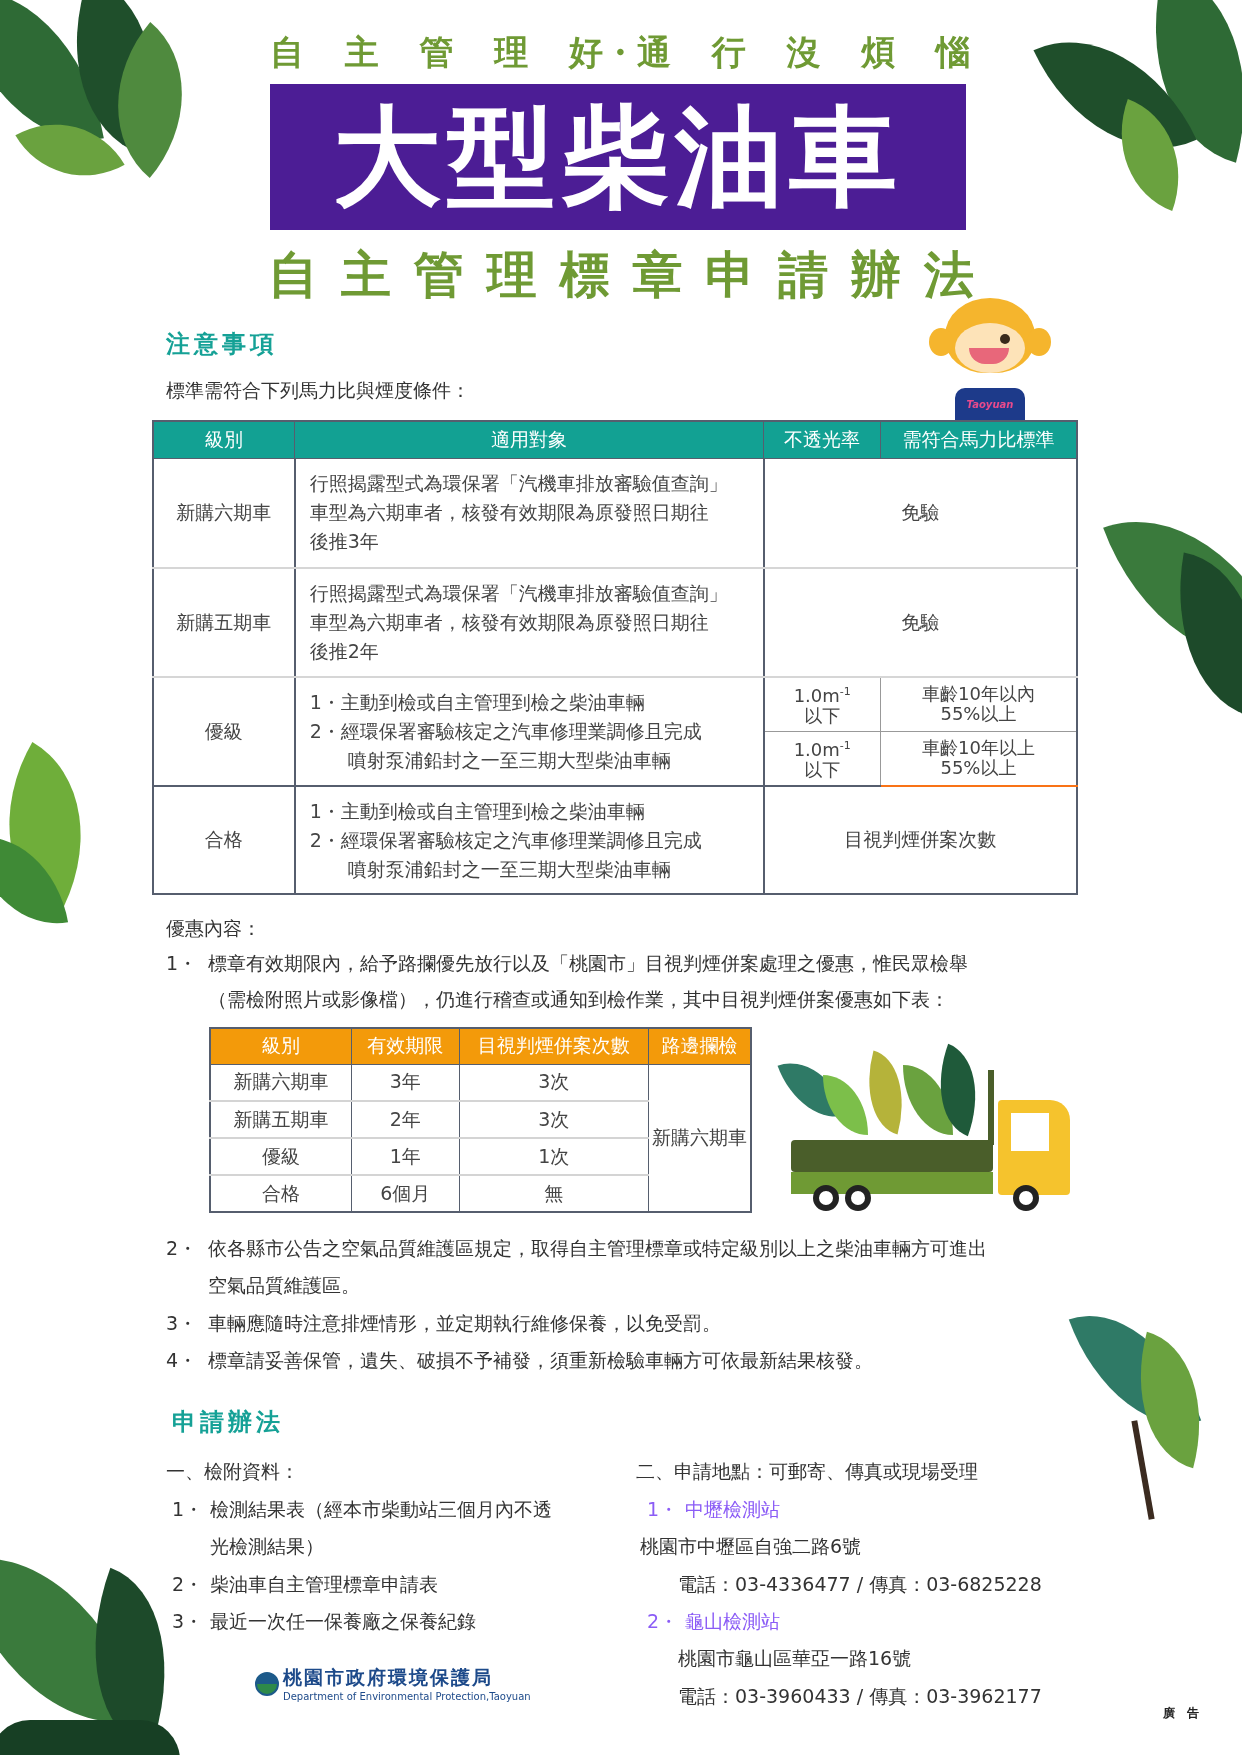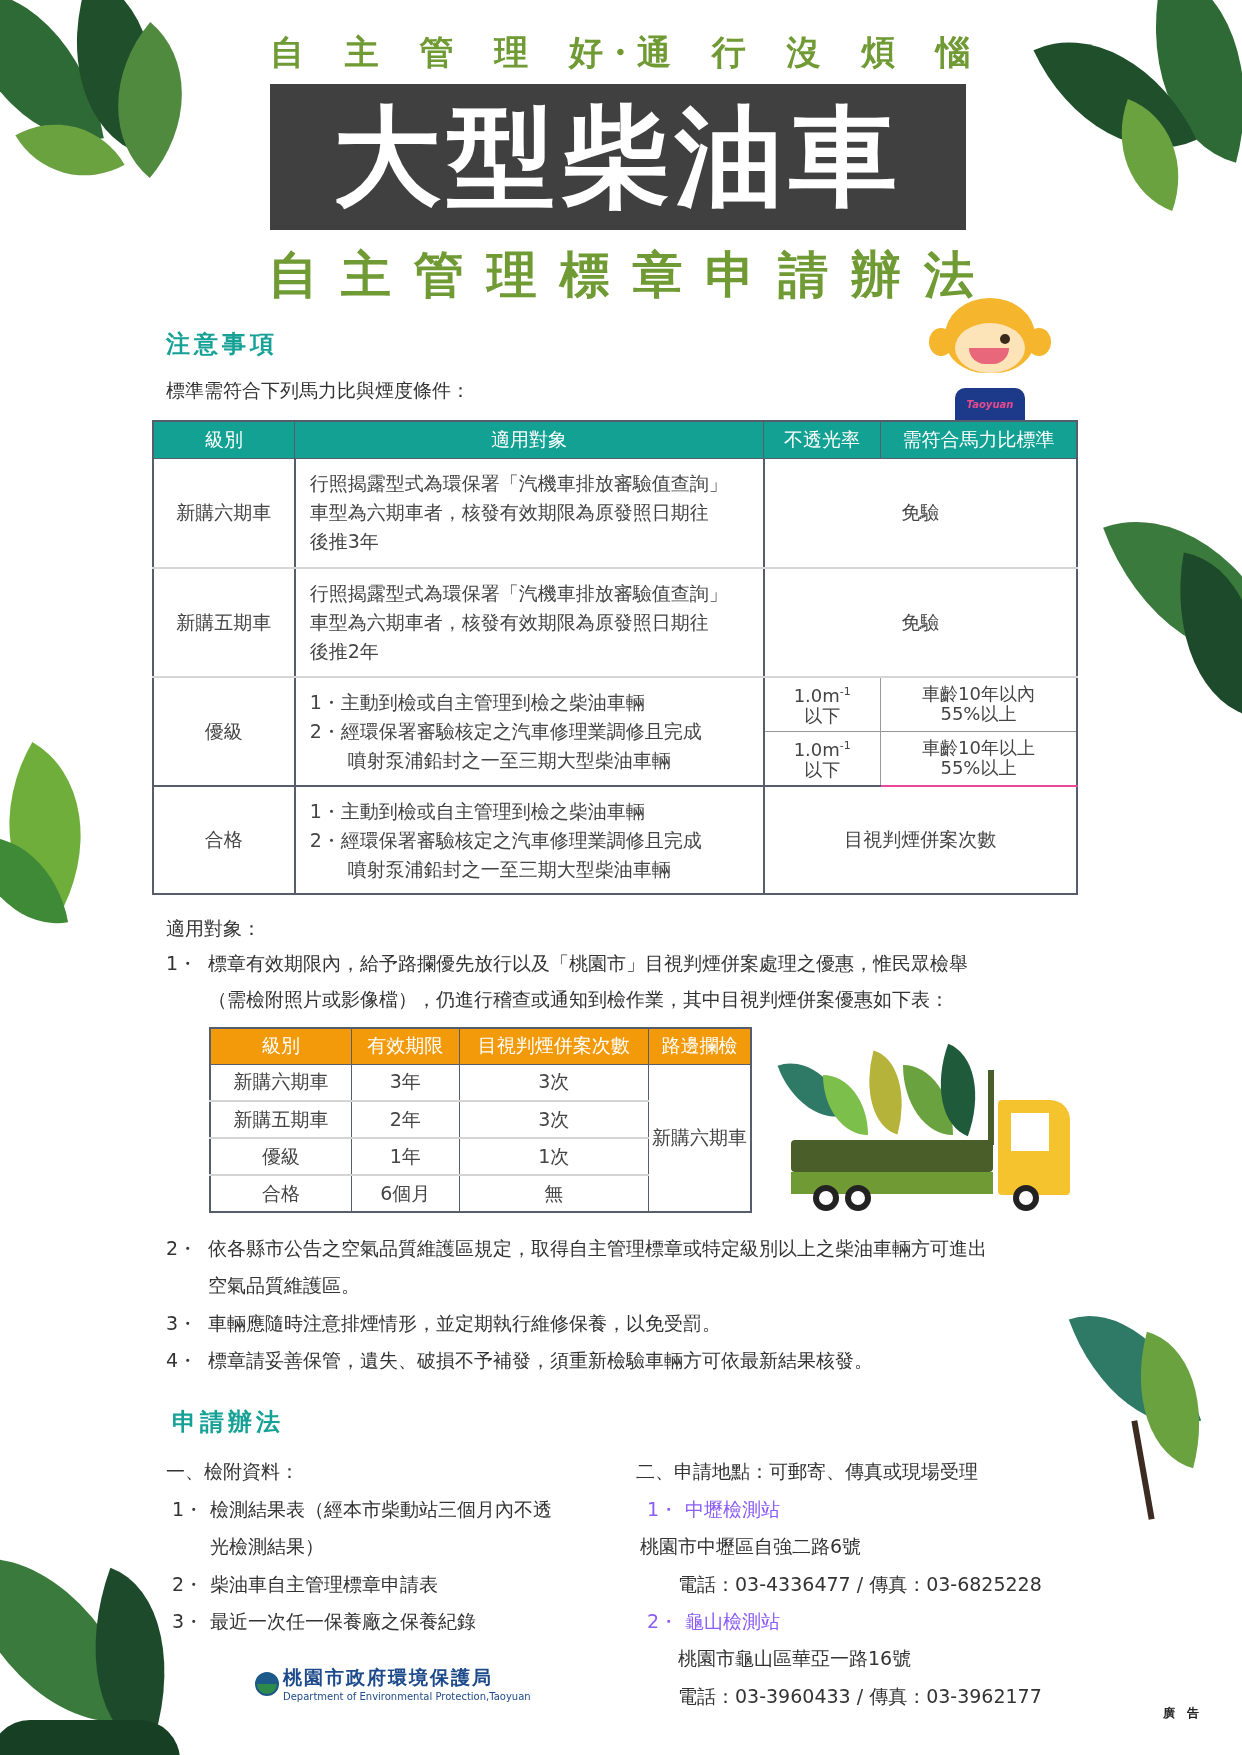--- a/index.html
+++ b/index.html
@@ -5,21 +5,21 @@
   * { margin:0; padding:0; box-sizing:border-box; }
   html, body { width:1242px; height:1755px; background:#ffffff; overflow:hidden; }
   body { position:relative; font-family:"DejaVu Sans","Liberation Sans",sans-serif; color:#333; }
   .abs { position:absolute; }
 
   
   .leaf { position:absolute; border-radius:0 100% 0 100%; }
 
   
   .slogan { left:270px; top:30px; width:700px; display:flex; justify-content:space-between; color:#6f9a34; font-size:34px; font-weight:bold; }
-  .title-box { left:270px; top:84px; width:696px; height:146px; background:#404040; display:flex; align-items:center; justify-content:center; }
+  .title-box { left:270px; top:84px; width:696px; height:146px; background:#4c1d95; display:flex; align-items:center; justify-content:center; }
   .title-box span { color:#fff; font-size:108px; font-weight:bold; letter-spacing:6px; line-height:1; }
   .subtitle { left:268px; top:242px; width:706px; display:flex; justify-content:space-between; color:#6f9a34; font-size:50px; font-weight:bold; }
 
   .section-h { color:#15a196; font-size:24px; font-weight:bold; letter-spacing:4px; }
   .body-t { font-size:19px; color:#333; }
 
   
   table { border-collapse:collapse; position:absolute; }
   .t1 { left:152px; top:420px; width:926px; border:2px solid #565e6e; }
   .t1 th { background:#12a193; color:#fff; font-weight:normal; font-size:19px; height:37px; border:1.5px solid #565e6e; }
@@ -161,38 +161,38 @@
     <td class="sub">
       <div>車齡10年以內</div>
       <div>55%以上</div>
     </td>
   </tr>
   <tr style="height:55px;">
     <td class="sub" style="border-bottom:2px solid #565e6e;">
       <div><span>1.0m</span><sup style="font-size:11px;">-1</sup></div>
       <div>以下</div>
     </td>
-    <td class="sub" style="border-bottom:2px solid #ec4899;margin-top:20px;">
+    <td class="sub" style="border-bottom:2px solid #f97316;margin-top:20px;">
       <div>車齡10年以上</div>
       <div>55%以上</div>
     </td>
   </tr>
   <tr class="last" style="height:108px;">
     <td class="c">合格</td>
     <td class="desc bold">
       <div>1・主動到檢或自主管理到檢之柴油車輛</div>
       <div>2・經環保署審驗核定之汽車修理業調修且完成</div>
       <div style="padding-left:38px;">噴射泵浦鉛封之一至三期大型柴油車輛</div>
     </td>
     <td class="c" colspan="2">目視判煙併案次數</td>
   </tr>
 </tbody>
   </table>
 
-<div class="abs list-line" style="left:166px;top:916px;">適用對象：</div>
+<div class="abs list-line" style="left:166px;top:916px;">優惠內容：</div>
 <div class="abs list-line" style="left:166px;top:951px;">
   <span style="display:inline-block;width:42px;">1・</span><span>標章有效期限內，給予路攔優先放行以及「桃園市」目視判煙併案處理之優惠，惟民眾檢舉</span>
 </div>
 <div class="abs list-line" style="left:208px;top:987px;">（需檢附照片或影像檔），仍進行稽查或通知到檢作業，其中目視判煙併案優惠如下表：</div>
 
 <table class="t2">
   <colgroup>
       <col style="width:142px">
       <col style="width:108px">
       <col style="width:190px">

